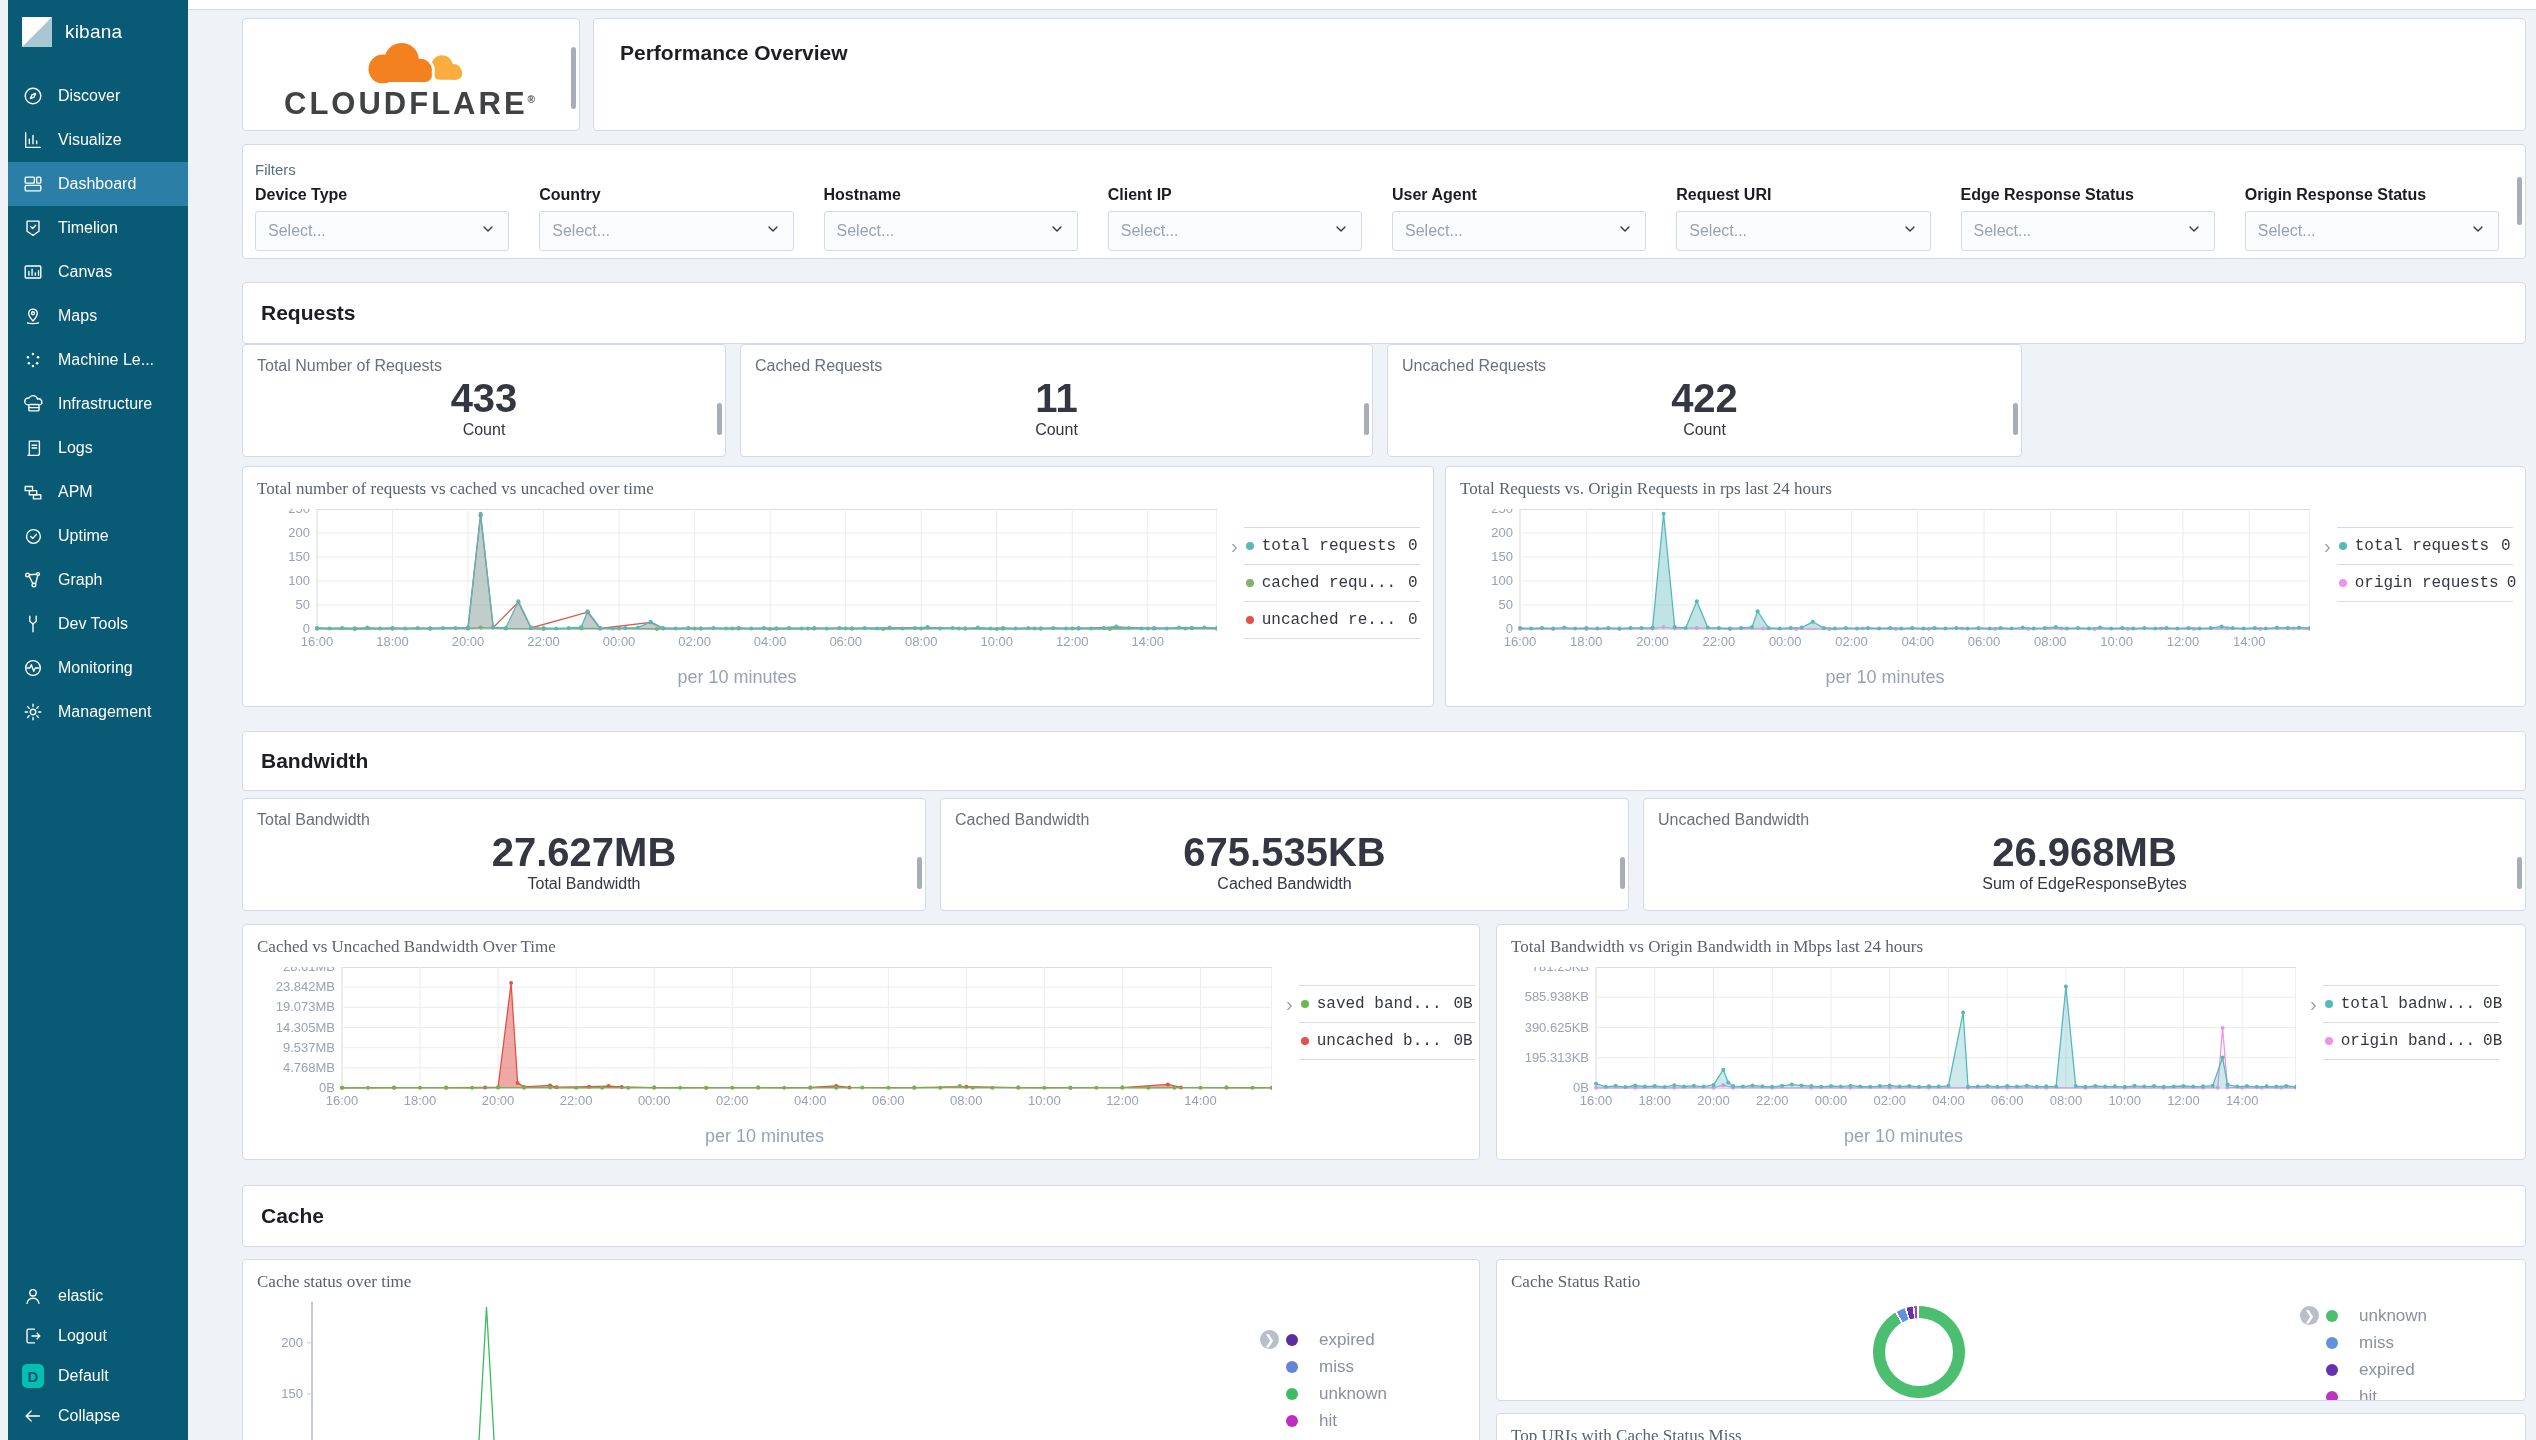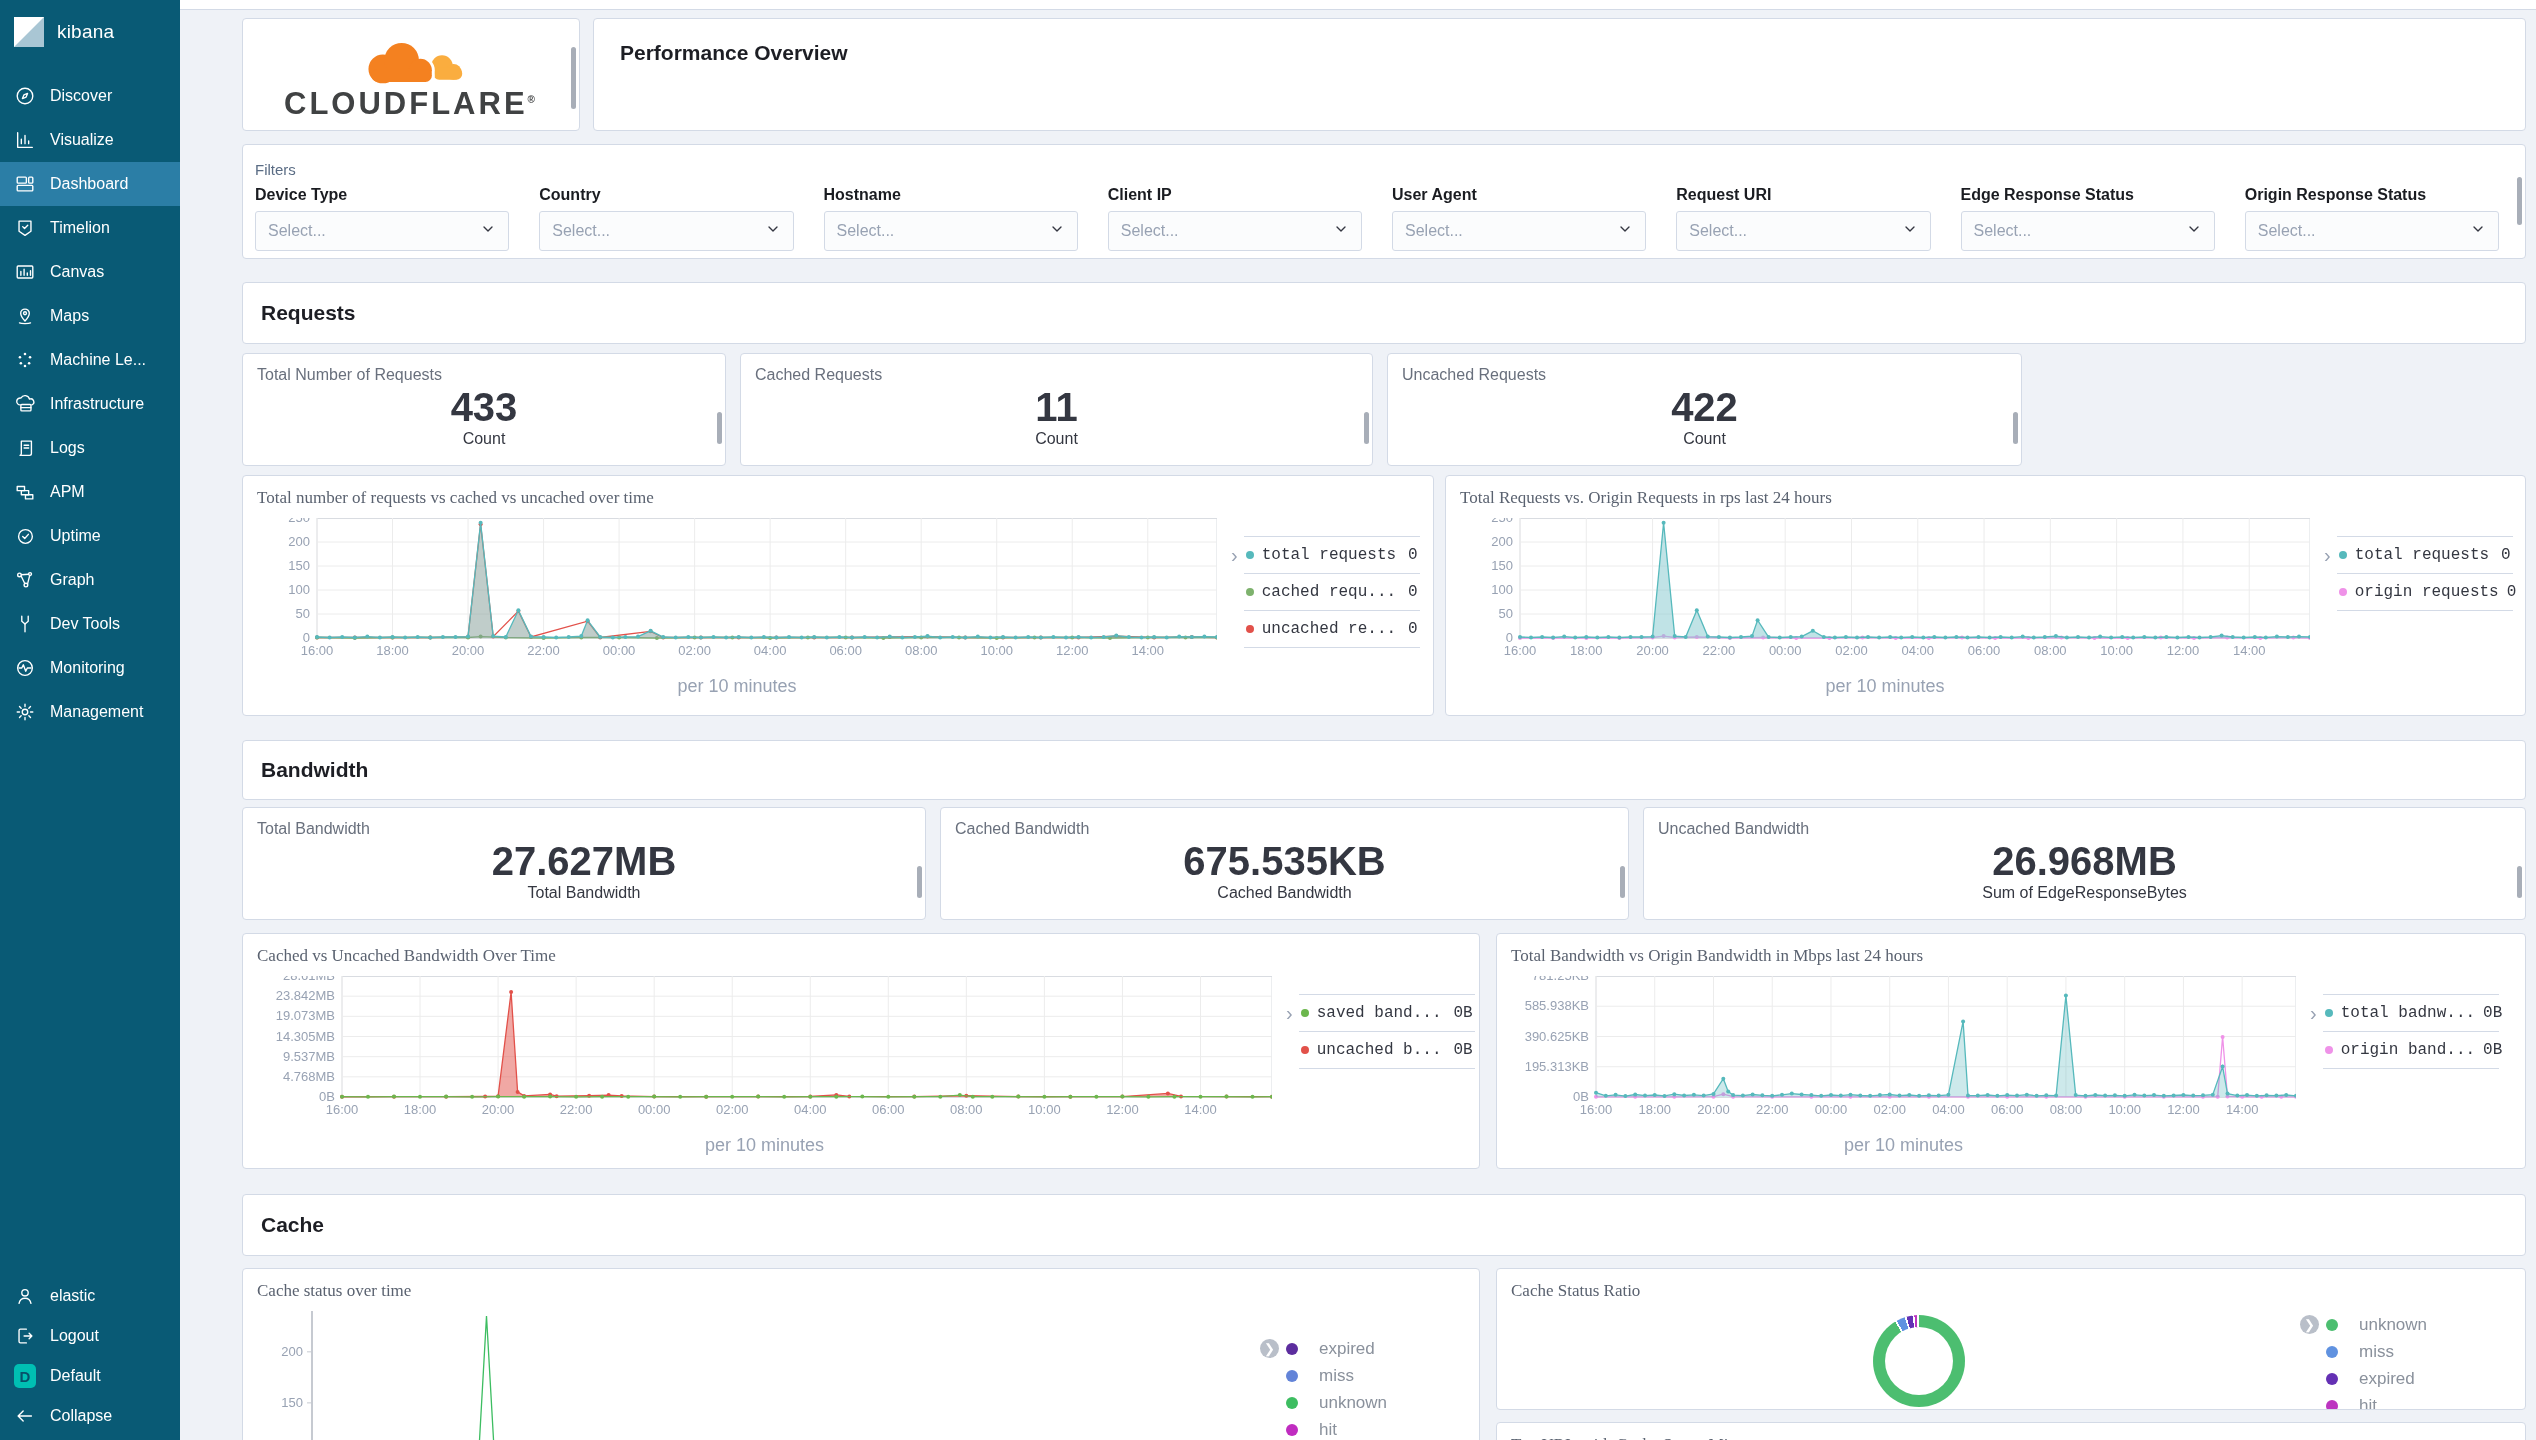--- a/index.html
+++ b/index.html
@@ -1,20 +1,20 @@
 <!DOCTYPE html>
 <html><head>
 <meta charset="utf-8">
 <style>
   * { box-sizing: border-box; margin: 0; padding: 0; }
   html,body { width:2536px; height:1440px; overflow:hidden;
     font-family:"Liberation Sans", sans-serif; background:#eff2f7; color:#343741; }
 
   
-  .sidebar { position:absolute; left:0; top:0; width:180px; height:1440px;
+  .sidebar { position:absolute; left:8px; top:0; width:180px; height:1440px;
     background:#095a75; color:#fff; z-index:5; }
   .logo-row { display:flex; align-items:center; gap:13px; padding:17px 14px; }
   .logo-mark { width:30px; height:30px; flex:0 0 auto; }
   .logo-text { font-size:19px; font-weight:500; letter-spacing:.2px; }
   .nav { margin-top:10px; }
   .nav-item { display:flex; align-items:center; gap:14px; height:44px;
     padding:0 14px; cursor:pointer; white-space:nowrap; overflow:hidden; }
   .nav-item.active { background:#2b7ea6; }
   .nav-icon { width:22px; height:22px; flex:0 0 auto; display:flex; align-items:center; }
   .nav-icon svg { width:22px; height:22px; stroke:#fff; fill:none;
@@ -430,21 +430,21 @@
                 </svg></span>
             </div>
           </div>
         </div>
       <div class="panel-scrollbar" style="top:32px;height:48px;"></div>
     </div>
 
     <div class="panel section-panel" style="margin-top:23px;">
       <div class="section-heading">Requests</div>
     </div>
-    <div class="row metrics-row m-req" style="margin-top:9px;">
+    <div class="row metrics-row m-req" style="margin-top:0;">
         <div class="panel metric-panel">
           <div class="metric-title">Total Number of Requests</div>
           <div class="metric-center">
             <div class="metric-value">433</div>
             <div class="metric-unit">Count</div>
           </div>
           <div class="panel-scrollbar" style="top: 58px; height: 32px;"></div>
         </div>
         <div class="panel metric-panel">
           <div class="metric-title">Cached Requests</div>

